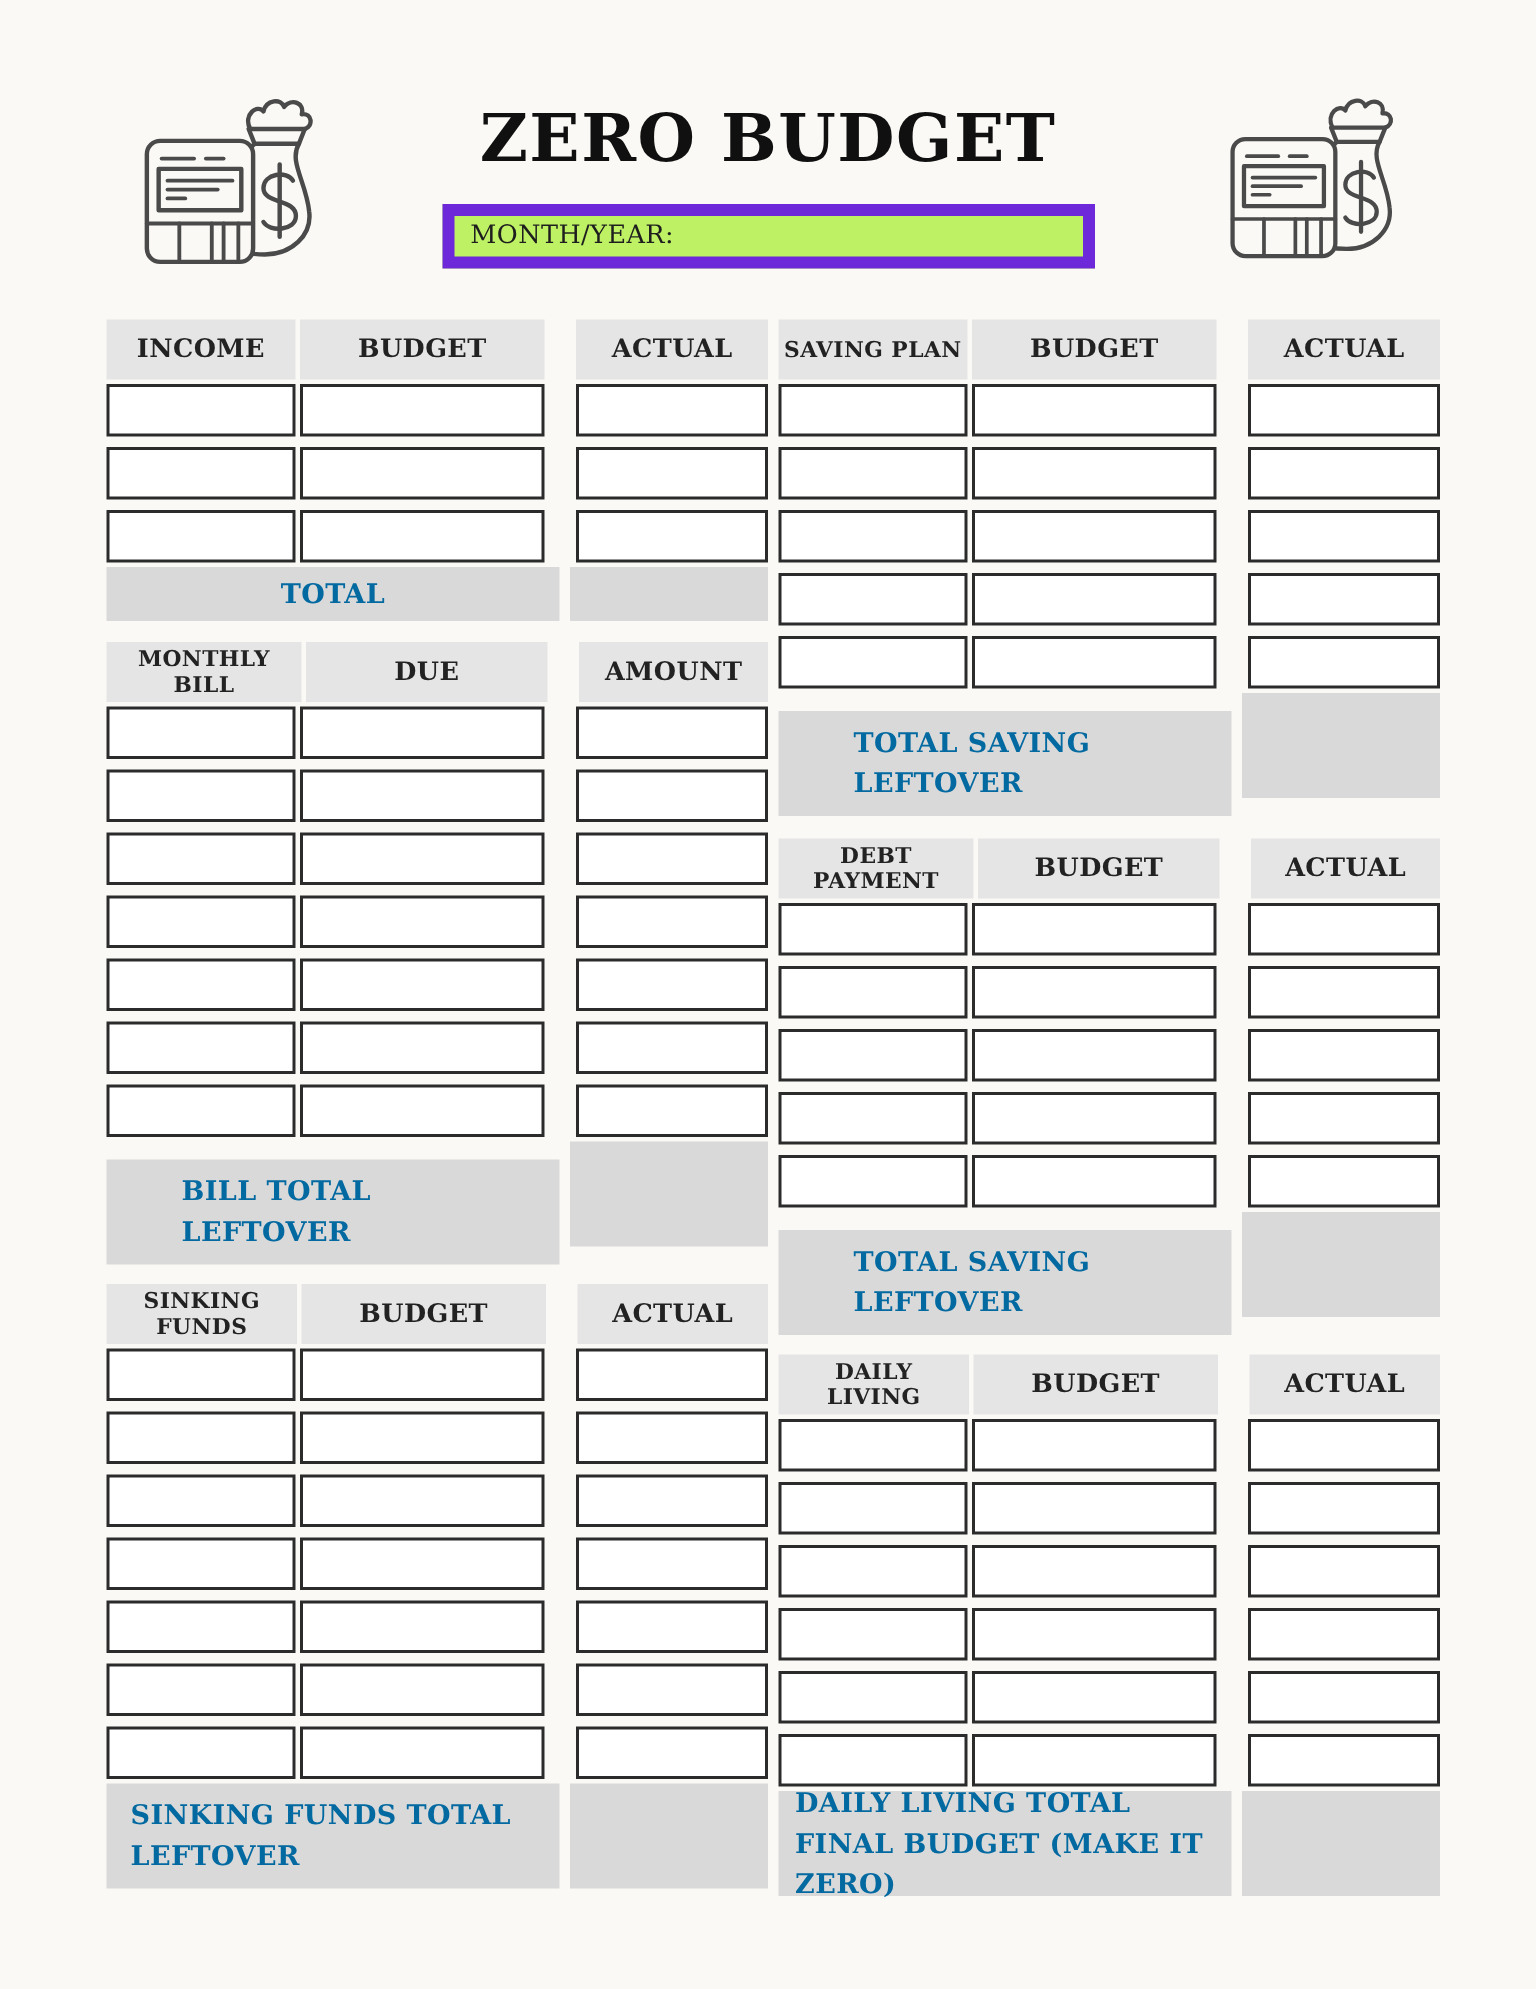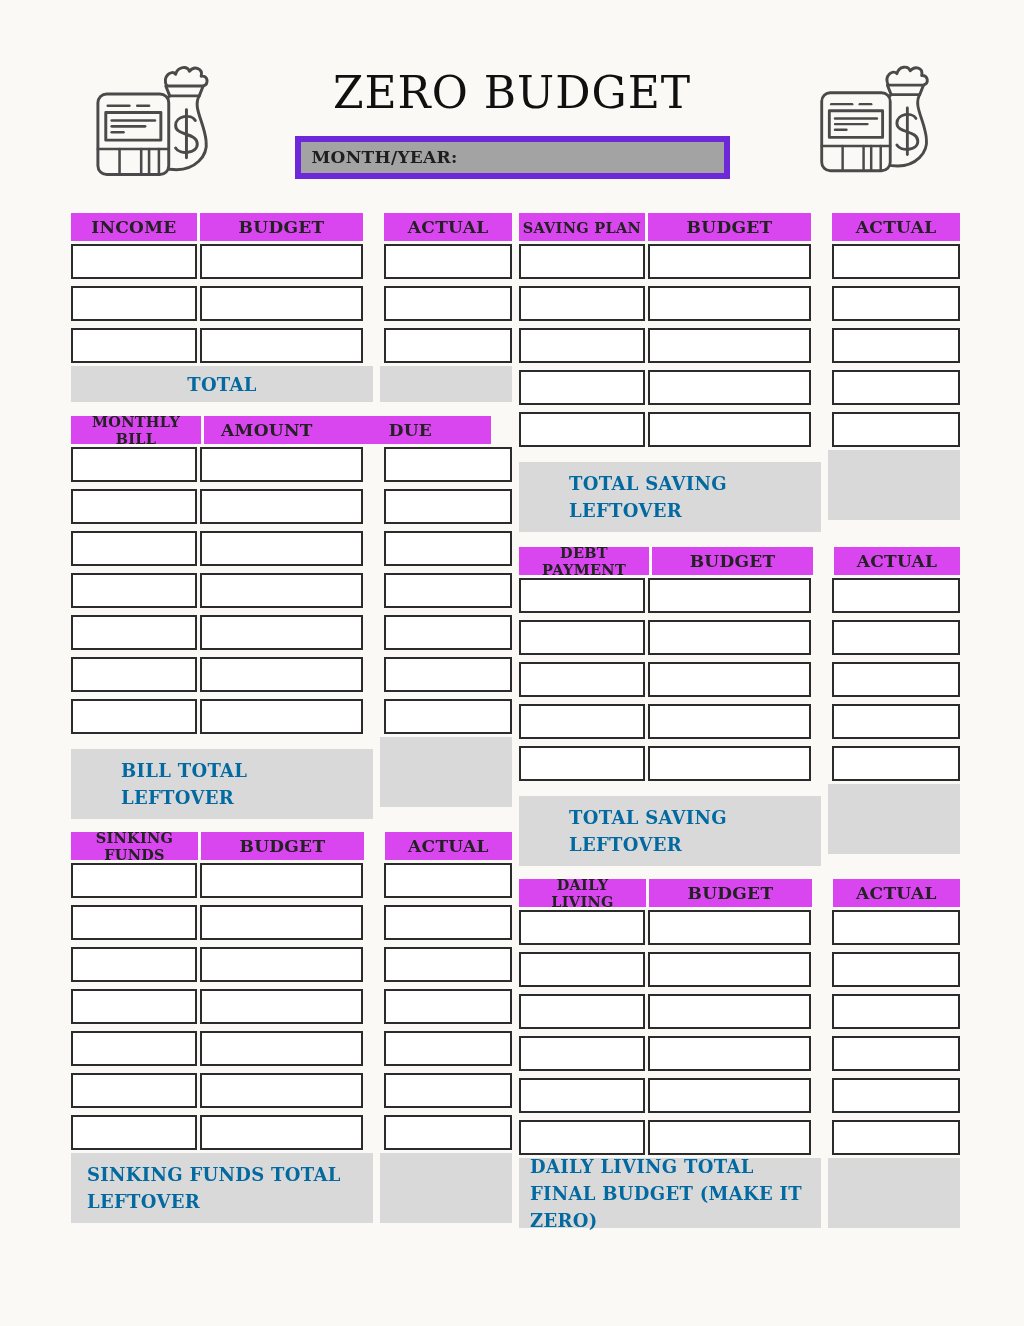--- a/index.html
+++ b/index.html
@@ -13,56 +13,56 @@
     position:relative;
   }
 
   
   .page-header { position:relative; height:213px; }
   .corner-icon { position:absolute; top:56px; }
   .corner-icon.left  { left:92px; }
   .corner-icon.right { left:816px; }
   .page-title {
     text-align:center;
-    font-weight:400;
+    font-weight:700;
     font-size:44px;
     letter-spacing:1px;
     color:#101010;
     padding-top:68px;
     line-height:1.15;
   }
   .monthyear-box {
     width:435px; height:43px;
     margin:17px auto 0;
-    background:#a3a3a3;
-    border:6px solid #6d28d9;
+    background:#bef264;
+    border:8px solid #6d28d9;
     display:flex; align-items:center;
     padding-left:11px;
-    font-size:17px; font-weight:700;
+    font-size:17px; font-weight:400;
     letter-spacing:0.3px;
   }
 
   
   .columns { display:flex; padding-left:71px; }
   .col { width:441px; }
   .col + .col { margin-left:7px; }
 
   
   .mt14 { margin-top:14px; }
   .mt13 { margin-top:13px; }
   .mt15 { margin-top:15px; }
 
   .hdr-row, .row, .foot-row { display:flex; }
   .c1 { width:130px; margin-right:3px; }
   .c2 { width:169px; margin-right:21px; }
   .c3 { width:132px; }
 
   .hdr {
-    height:28px;
-    background:#d946ef;
+    height:40px;
+    background:#e5e5e5;
     display:flex; align-items:center; justify-content:center;
     text-align:center;
     font-size:17px; font-weight:600;
     letter-spacing:0.3px;
     color:#222222;
   }
   .hdr.small { font-size:14.5px; }
   .hdr.wrap2 { padding:0 24px; line-height:1.2; }
   .hdr.nowrap { white-space:nowrap; }
 
@@ -172,22 +172,22 @@
         <div class="foot main center">
           <div class="foot-line">TOTAL</div>
         </div>
         <div class="foot side"></div>
       </div>
     </section>
 
     <section class="mt14">
       <div class="hdr-row">
         <div class="hdr c1 small wrap2">MONTHLY BILL</div>
+        <div class="hdr c2">DUE</div>
         <div class="hdr c3">AMOUNT</div>
-        <div class="hdr c2">DUE</div>
       </div>
       <div class="rows">
           <div class="row">
             <div class="cell c1"></div>
             <div class="cell c2"></div>
             <div class="cell c3"></div>
           </div>
           <div class="row">
             <div class="cell c1"></div>
             <div class="cell c2"></div>

